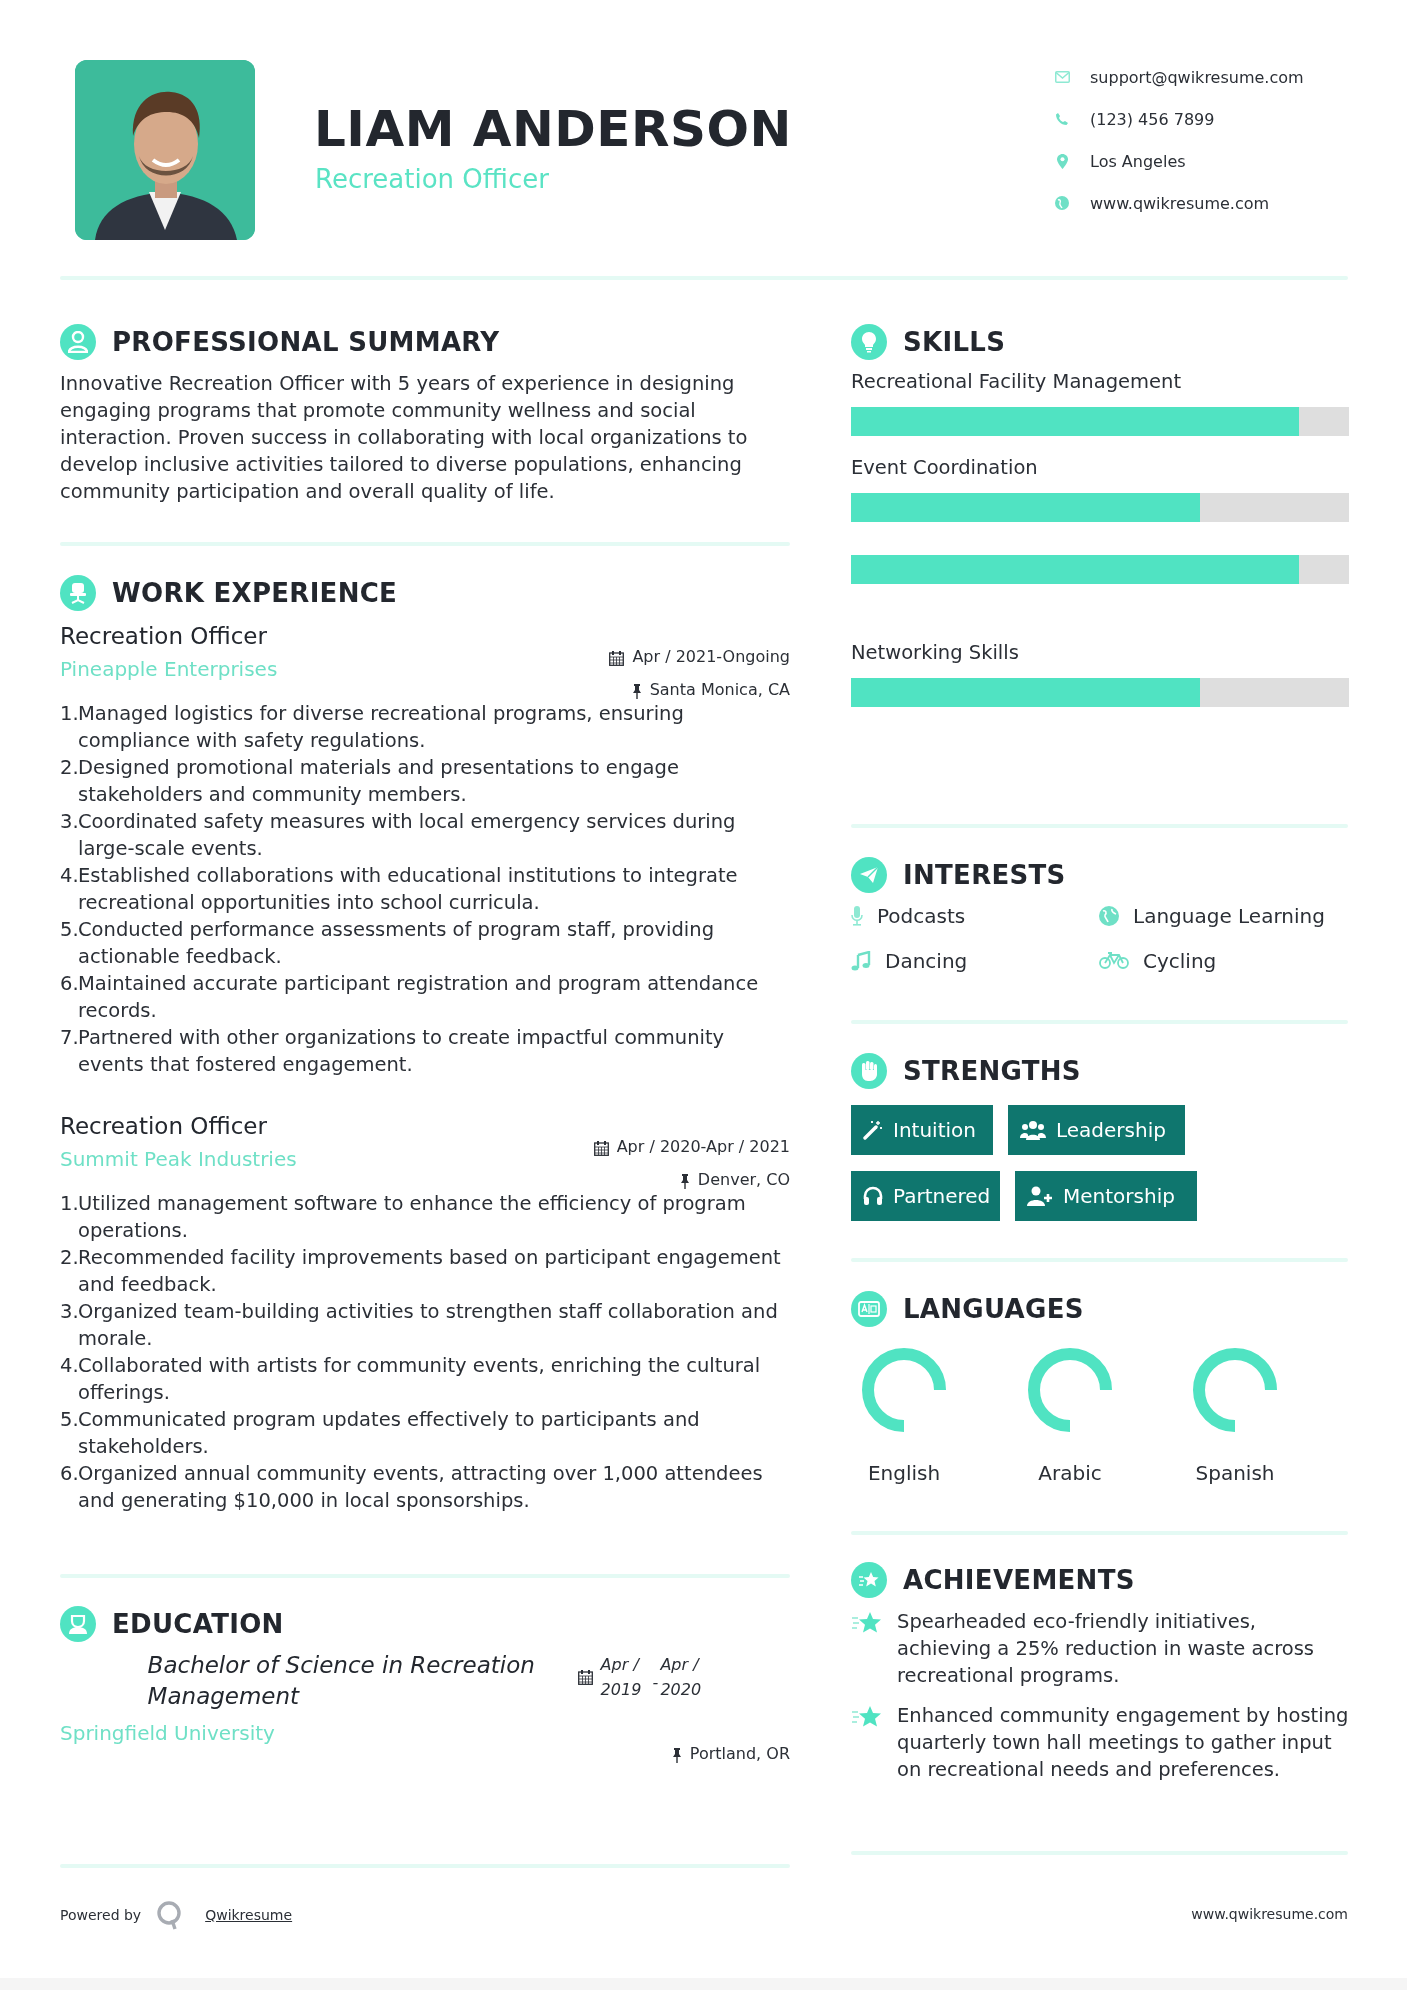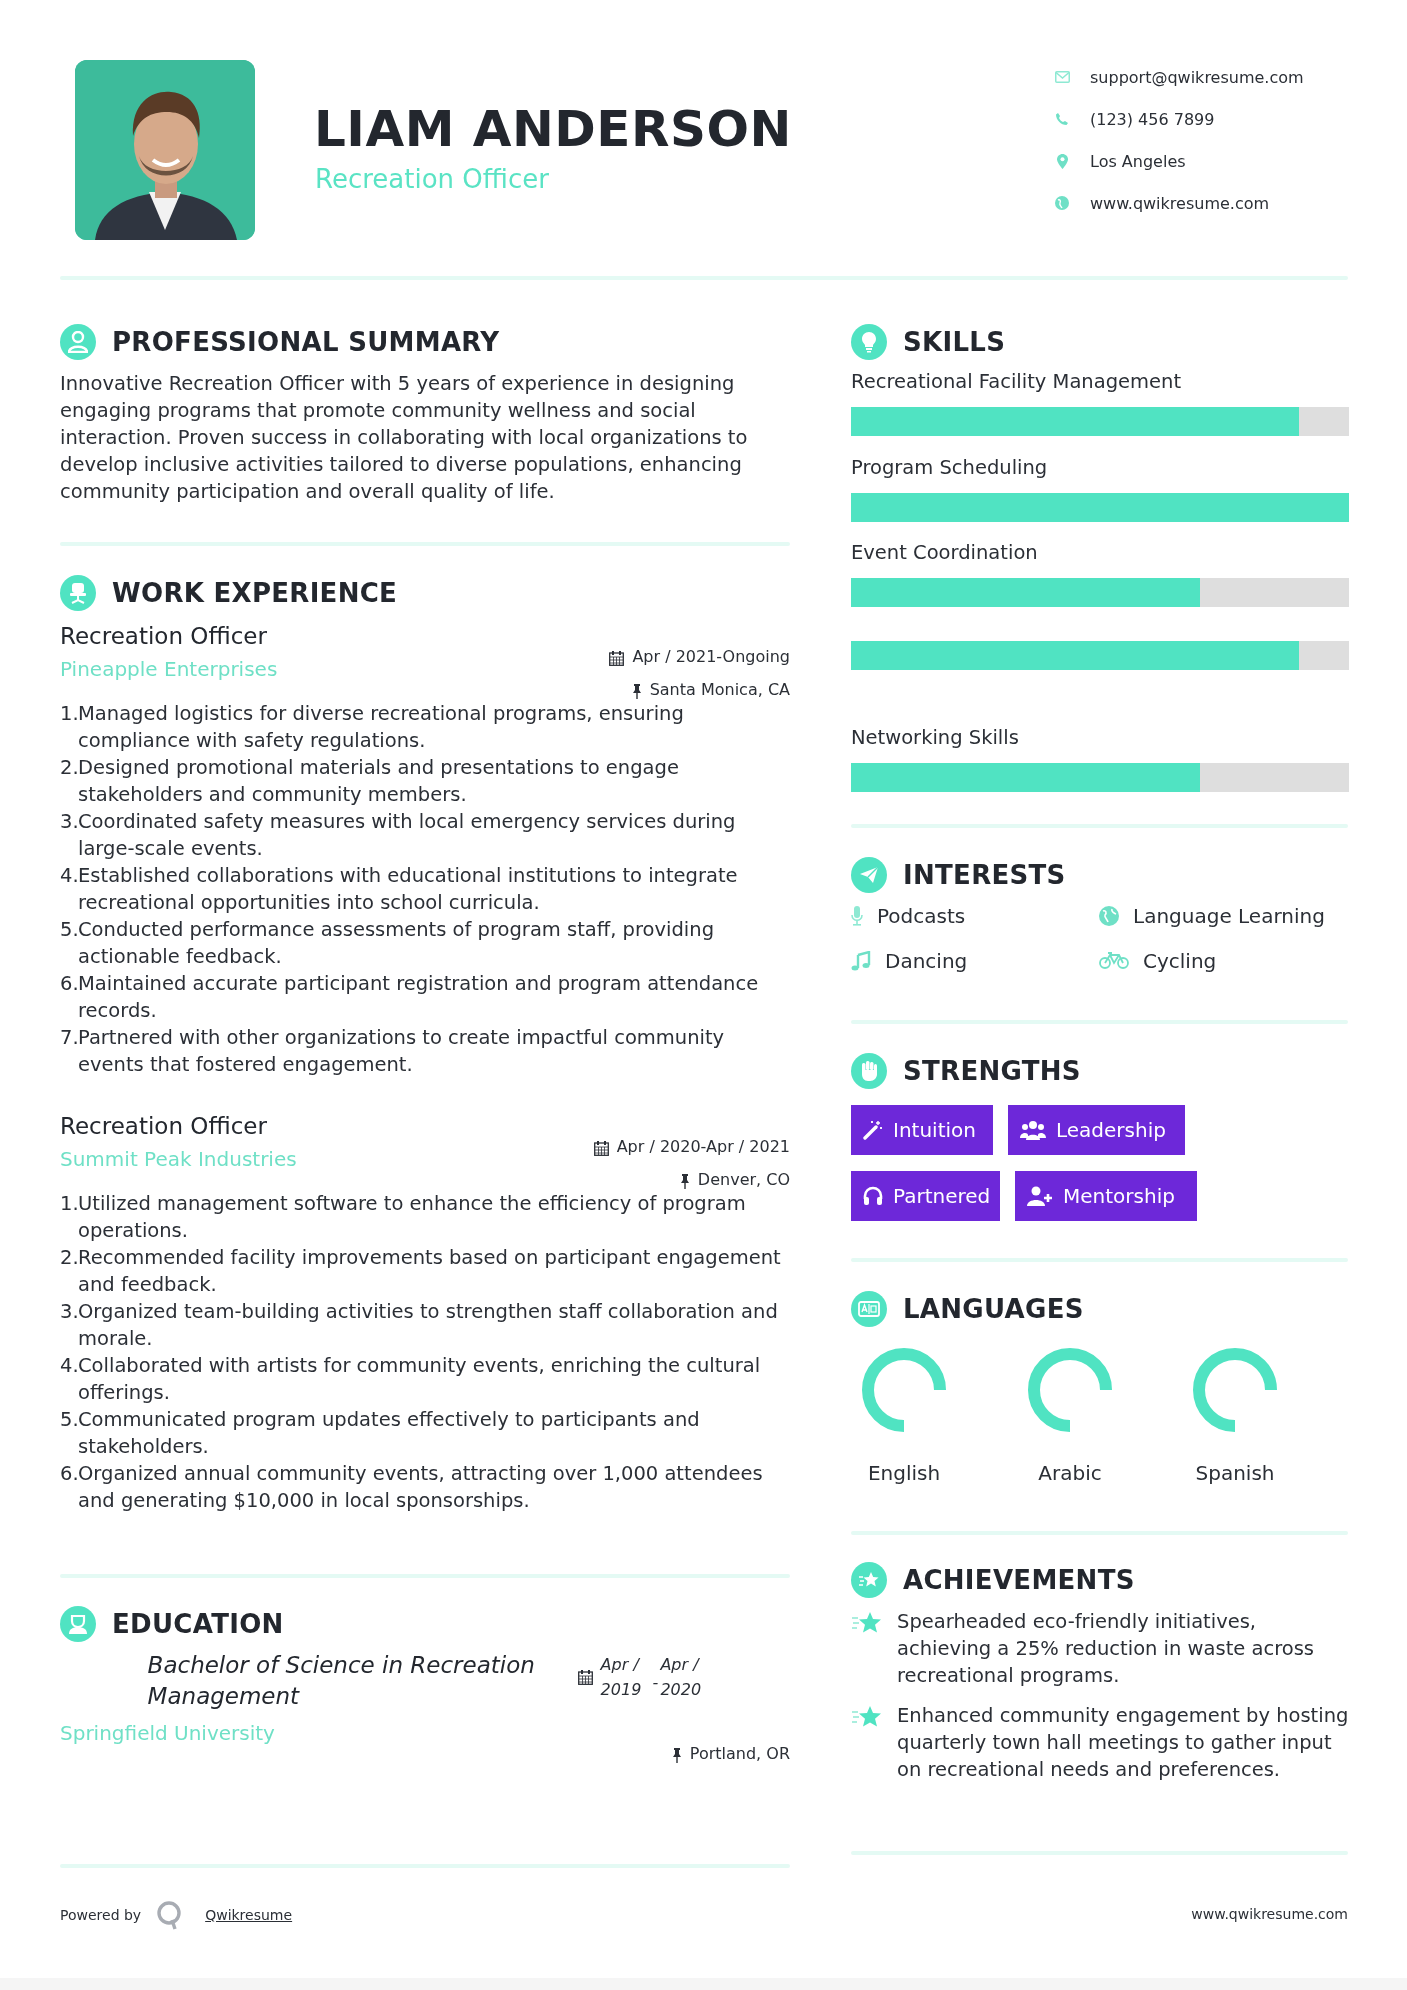--- a/index.html
+++ b/index.html
@@ -40,21 +40,21 @@
   
   .skill-label { font-size: 19.5px; color: #2b2f36; }
   .skill-track { width: 498px; height: 29px; background: #dedede; margin-top: 14px; }
   .skill-fill { height: 100%; background: #50e3c2; }
 
   
   .interest { display: flex; align-items: center; font-size: 20px; color: #2b2f36; position: absolute; white-space: nowrap; }
   .interest .ii { margin-right: 14px; display: inline-flex; }
 
   
-  .chip { position: absolute; height: 50px; background: #6d28d9; color: #ffffff; font-size: 20px; display: flex; align-items: center; padding: 0 12px; white-space: nowrap; }
+  .chip { position: absolute; height: 50px; background: #0f766e; color: #ffffff; font-size: 20px; display: flex; align-items: center; padding: 0 12px; white-space: nowrap; }
   .chip .ci { margin-right: 10px; display: inline-flex; }
 
   
   .lang { position: absolute; width: 110px; text-align: center; }
   .lang svg { display: block; margin: 0 auto; }
   .lang-name { font-size: 20px; color: #2b2f36; margin-top: 26px; }
 
   
   .ach { position: absolute; display: flex; }
   .ach .ai { width: 46px; flex-shrink: 0; padding-top: 2px; }
@@ -325,26 +325,20 @@
 </div>
 
 <div class="abs" style="left:851px; top:370px; width:498px;">
   <div style="height:85.5px;">
     <div class="skill-label">Recreational Facility Management</div>
     <div class="skill-track">
         <div class="skill-fill" style="width:90%"></div>
       </div>
   </div>
   <div style="height:85.5px;">
-    <div class="skill-label">Program Scheduling</div>
-    <div class="skill-track">
-        <div class="skill-fill" style="width:100%"></div>
-      </div>
-  </div>
-  <div style="height:85.5px;">
     <div class="skill-label">Event Coordination</div>
     <div class="skill-track">
         <div class="skill-fill" style="width:70%"></div>
       </div>
   </div>
   <div style="height:85.5px;">
     <div class="skill-track">
         <div class="skill-fill" style="width:90%"></div>
       </div>
   </div>

